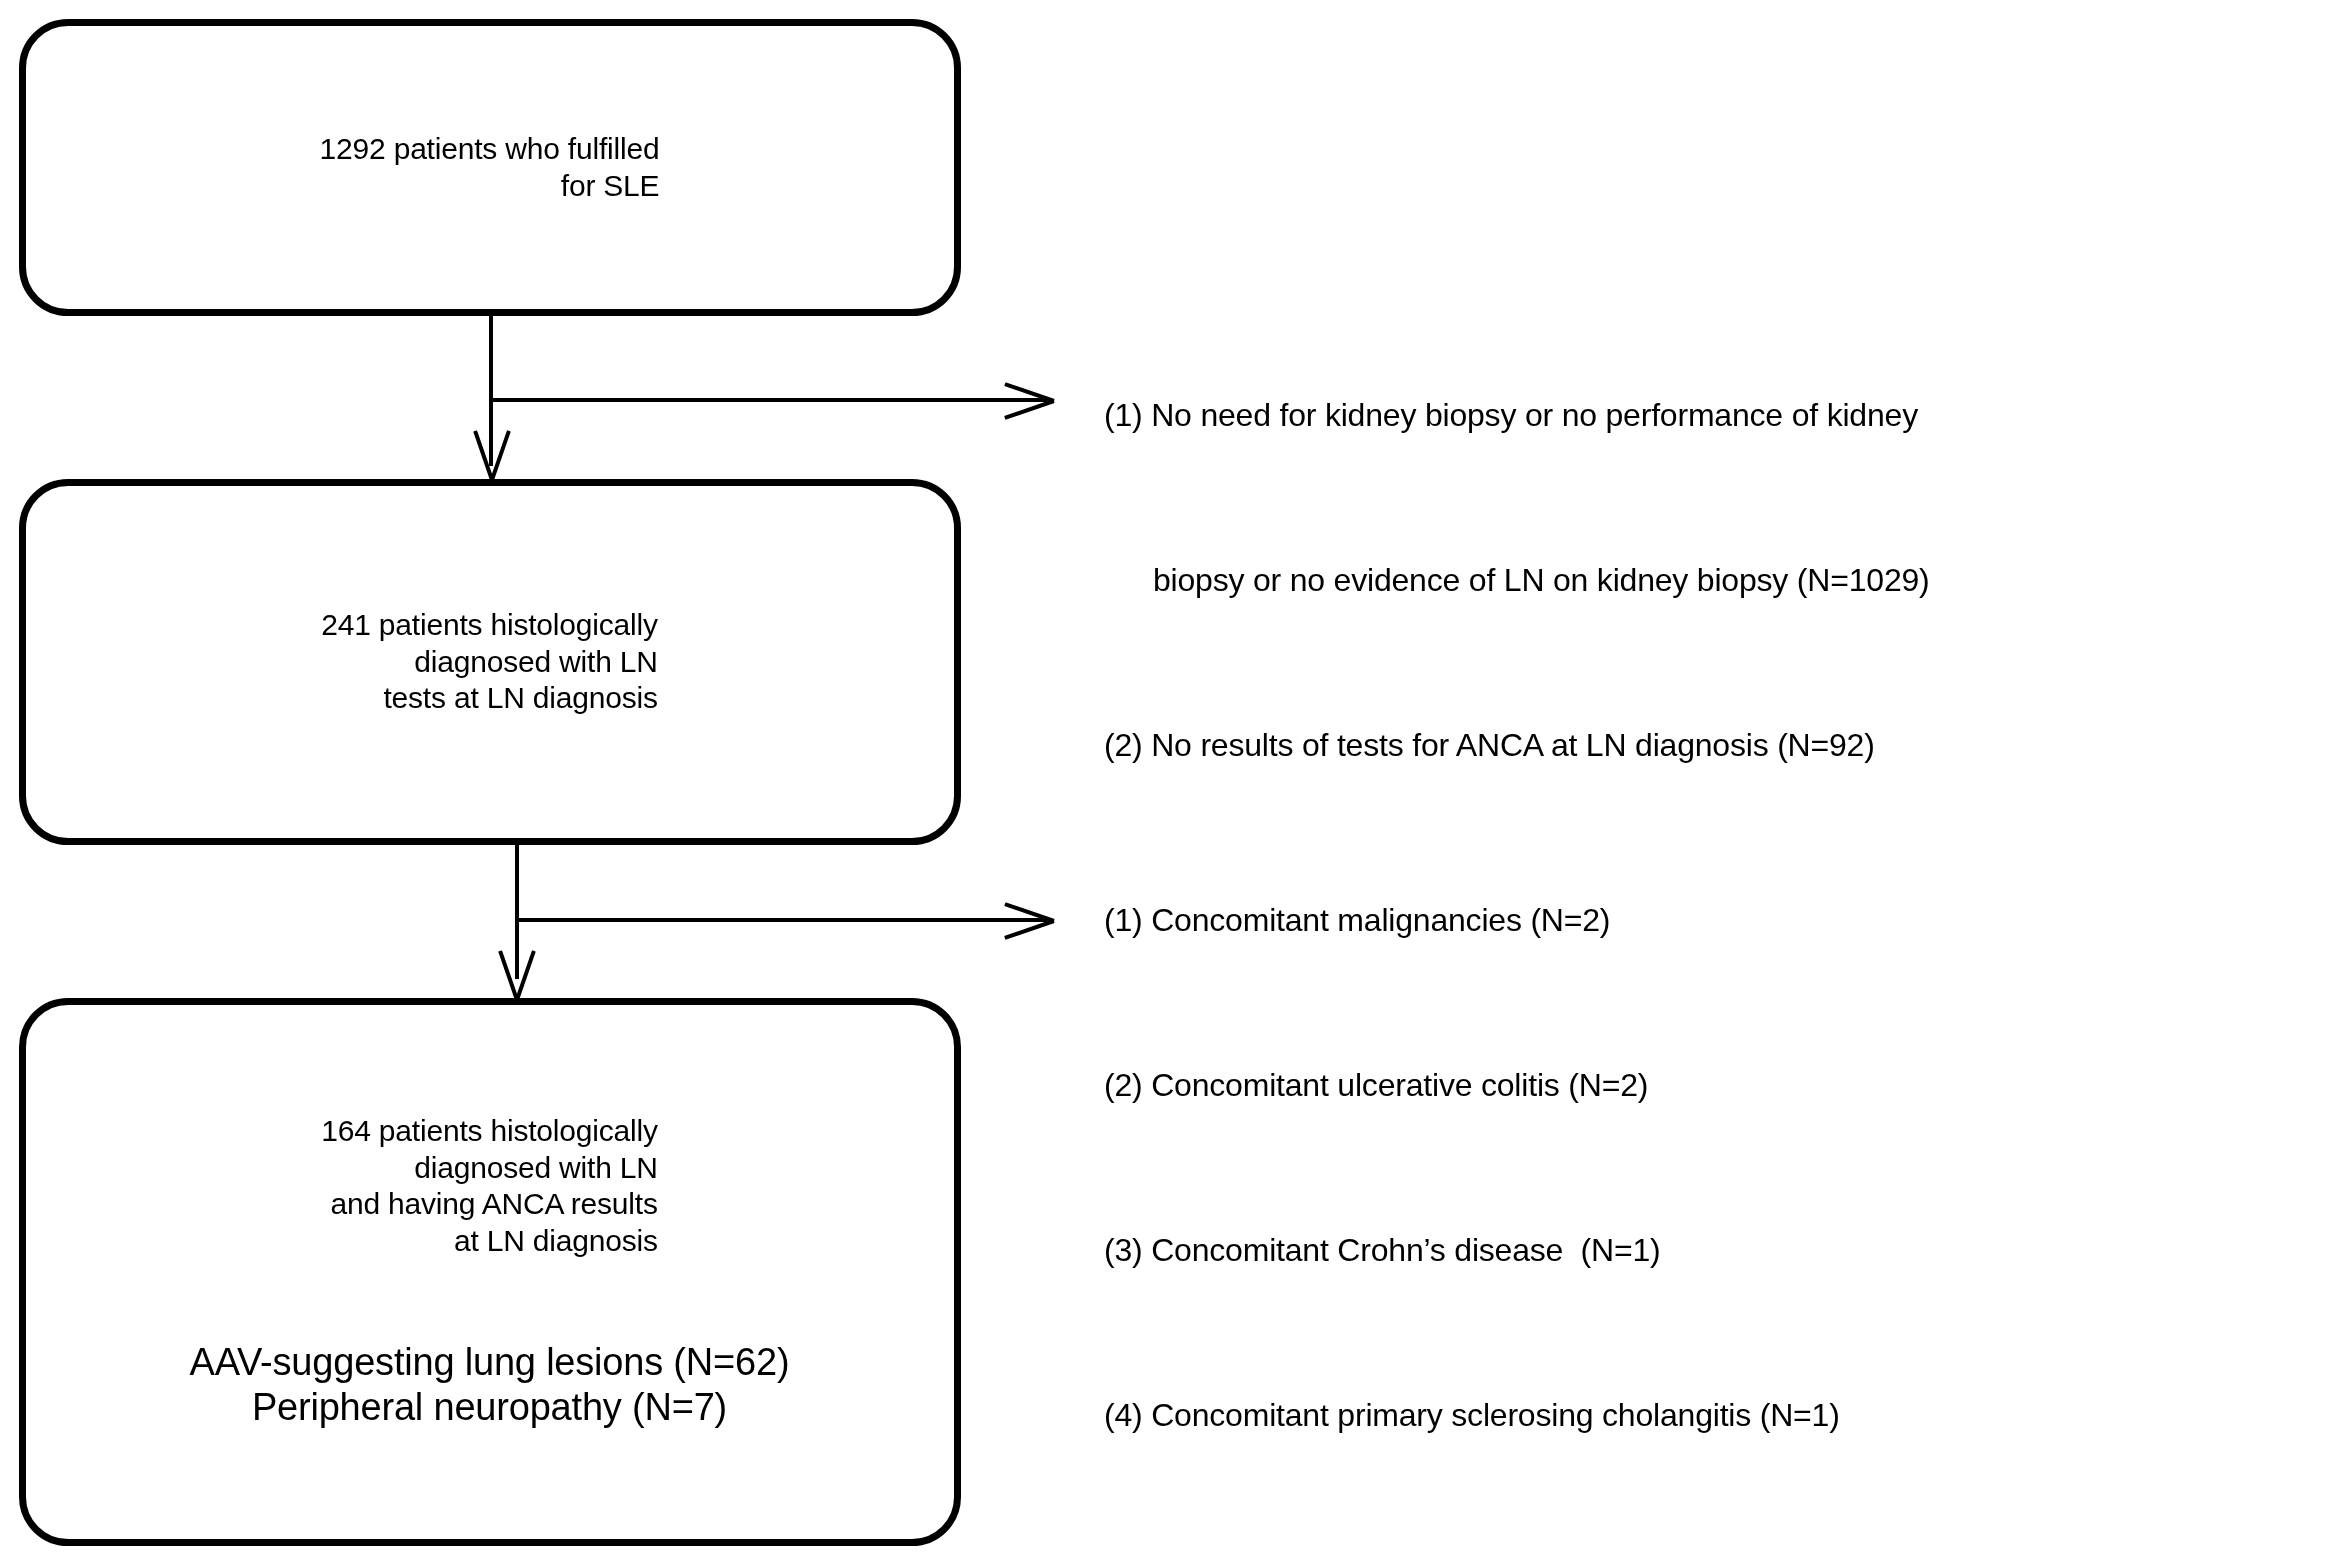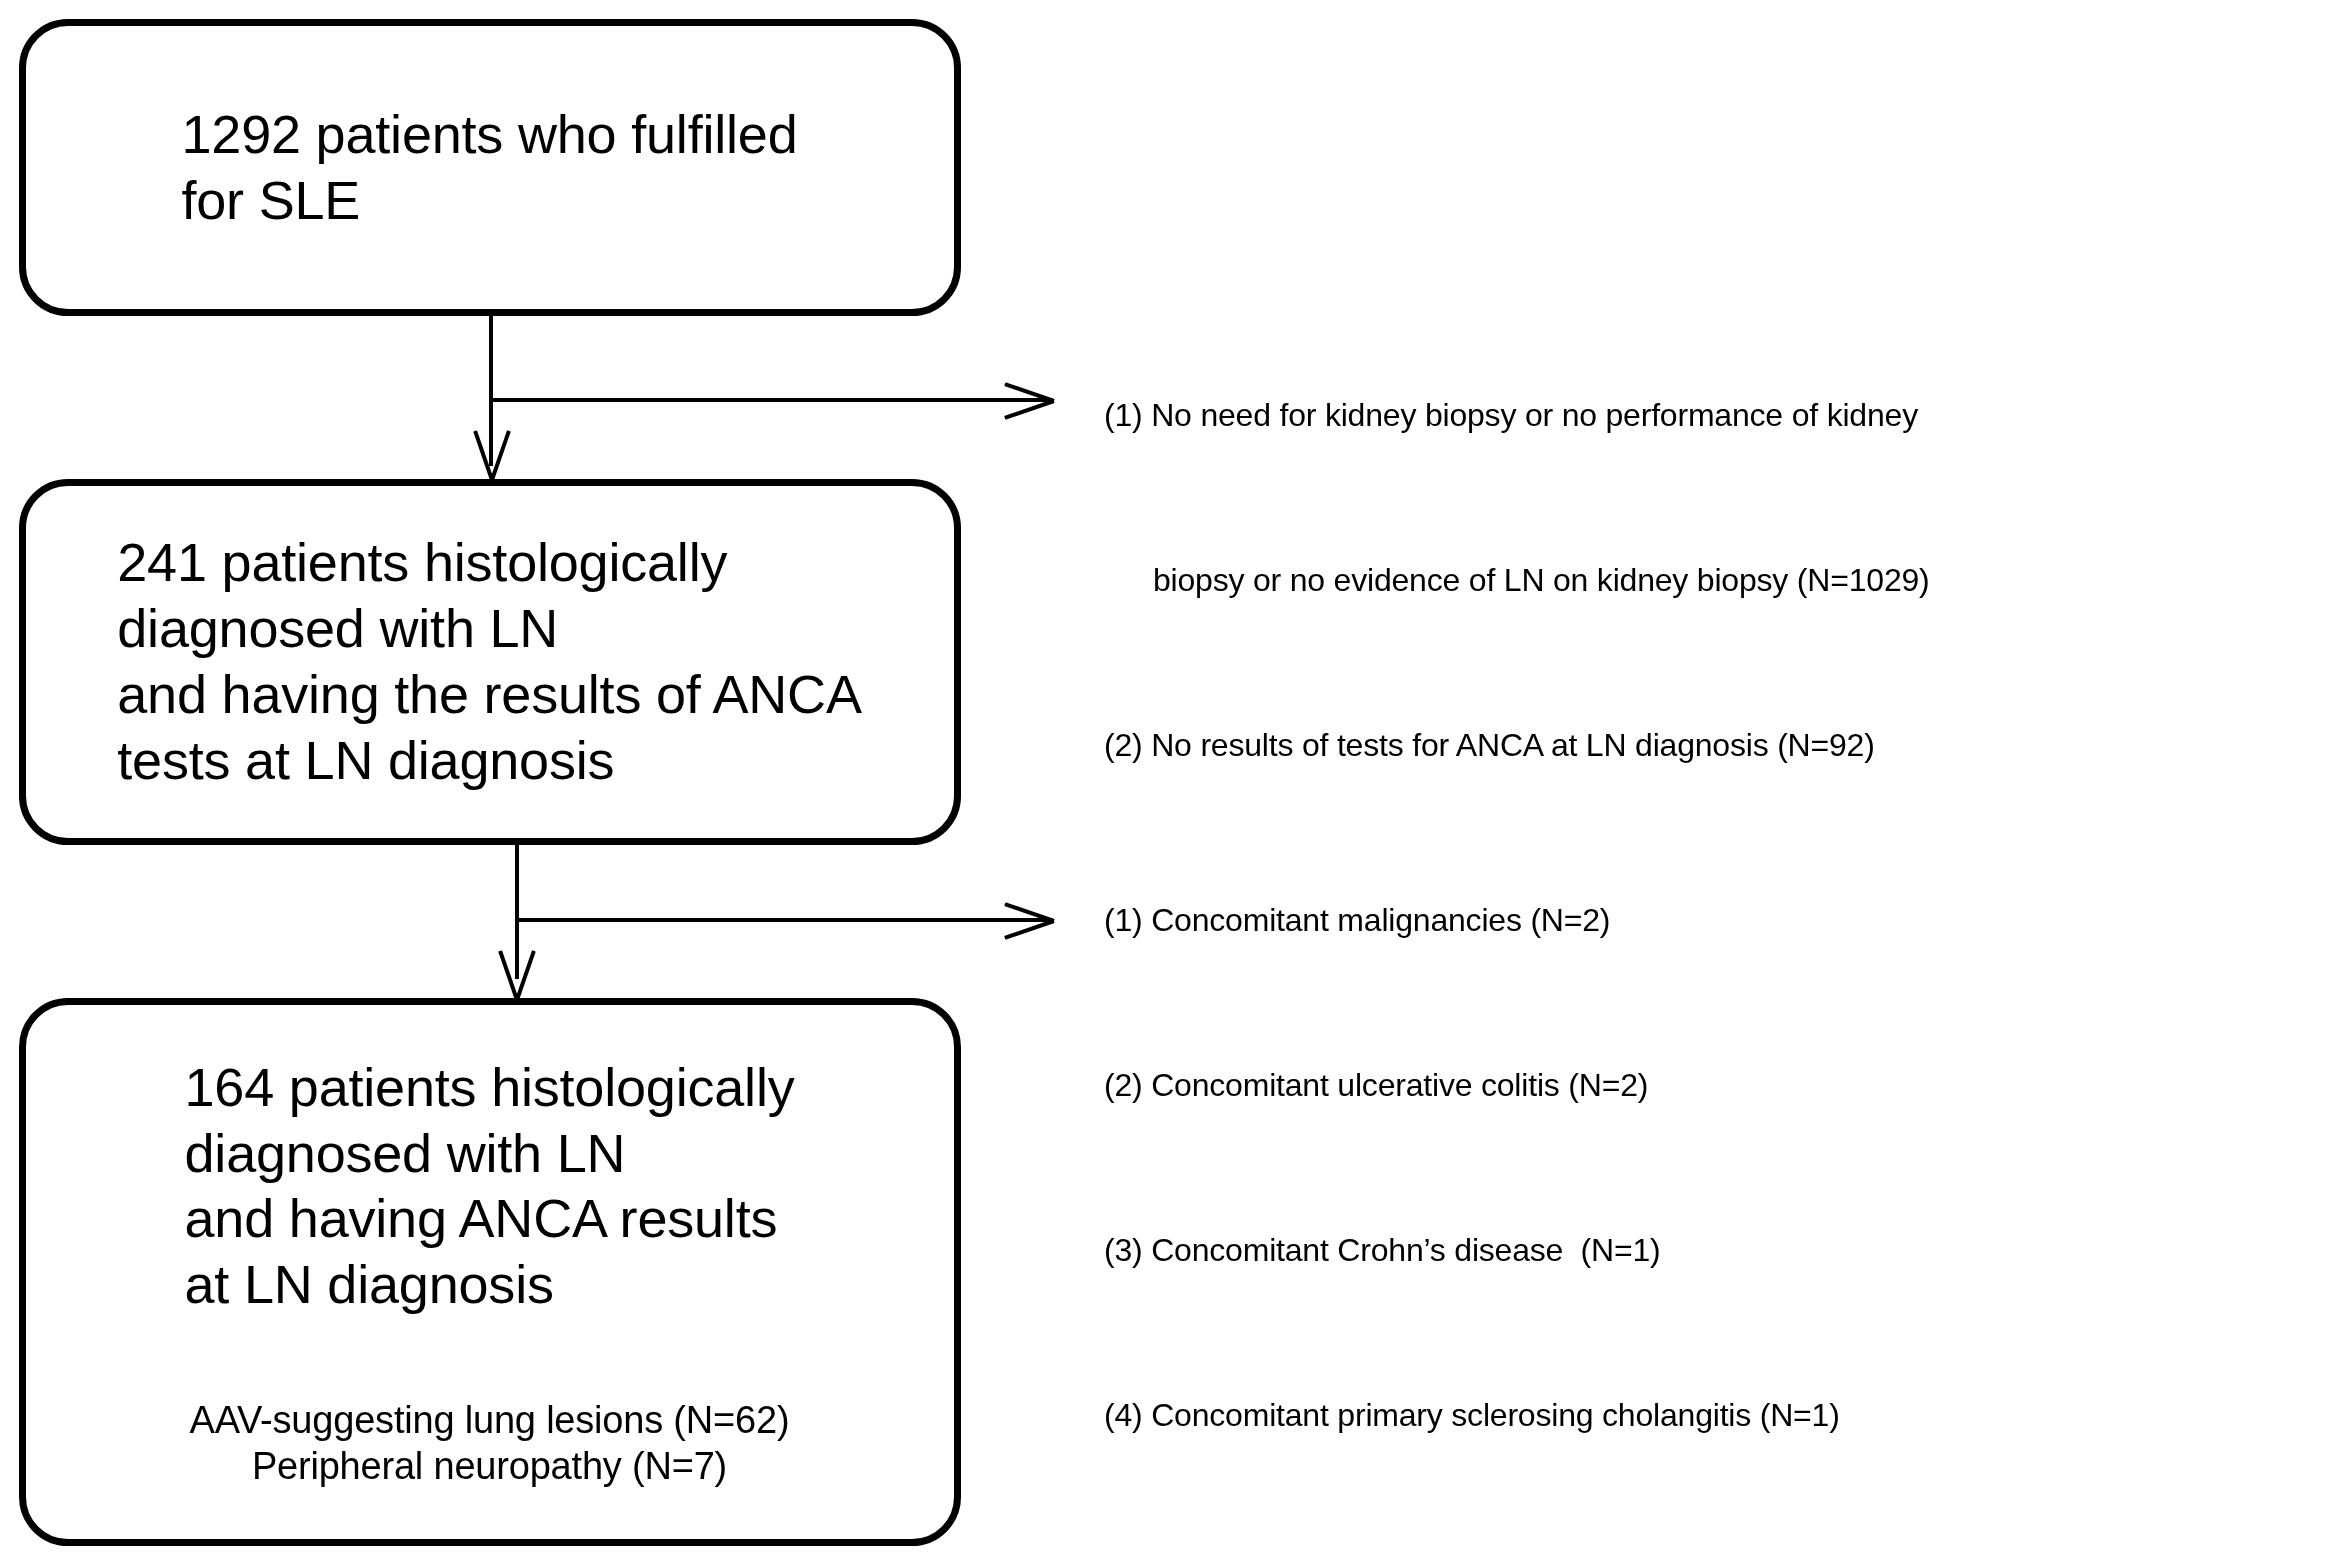--- a/index.html
+++ b/index.html
@@ -24,23 +24,23 @@
     box-sizing: border-box;
     border: 7.6px solid #000000;
     border-radius: 49px;
     background: #ffffff;
     display: flex;
     flex-direction: column;
     align-items: center;
     justify-content: center;
   }
   .box-lines {
-    text-align: left;
+    text-align: right;
     line-height: 1.22;
-    font-size: 54px;
+    font-size: 30px;
     letter-spacing: -0.2px;
     white-space: nowrap;
   }
   .box-lines .ln { display: block; }
 
   .box-sub {
     text-align: center;
     line-height: 1.20;
     font-size: 38px;
     letter-spacing: -0.2px;
@@ -131,21 +131,20 @@
     <div class="box-lines">
       <span class="ln">1292 patients who fulfilled</span>
       <span class="ln">for SLE</span>
     </div>
   </div>
 
   <div class="flow-box" id="box-2">
     <div class="box-lines">
       <span class="ln">241 patients histologically</span>
       <span class="ln">diagnosed with LN</span>
-      <span class="ln">and having the results of ANCA</span>
       <span class="ln">tests at LN diagnosis</span>
     </div>
   </div>
 
   <div class="flow-box" id="box-3">
     <div class="box-lines">
       <span class="ln">164 patients histologically</span>
       <span class="ln">diagnosed with LN</span>
       <span class="ln">and having ANCA results</span>
       <span class="ln">at LN diagnosis</span>

